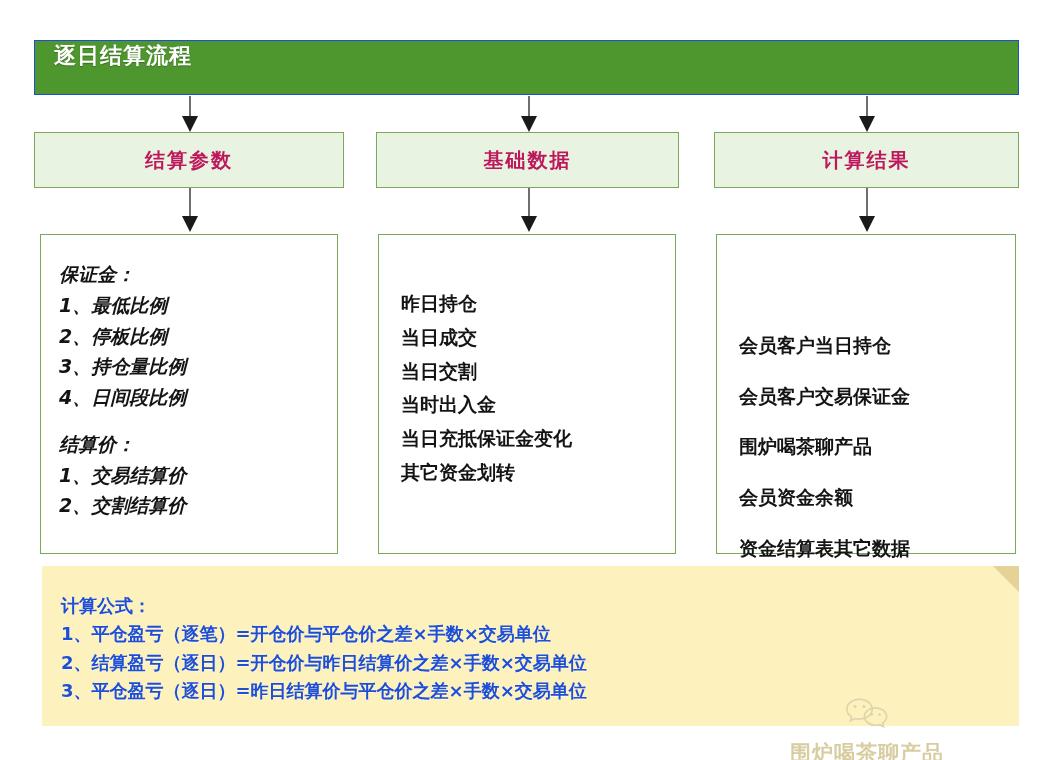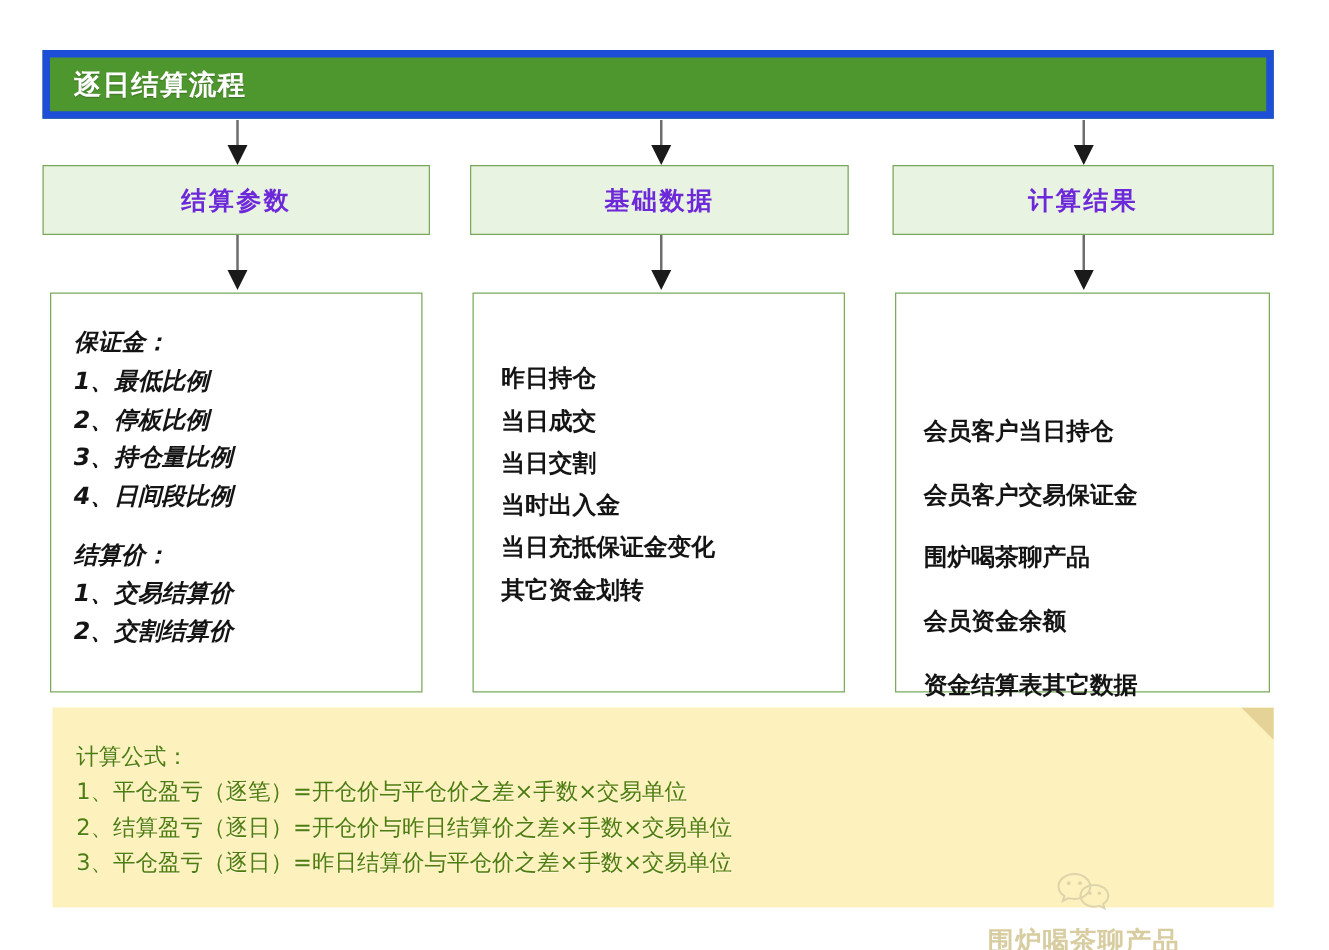--- a/index.html
+++ b/index.html
@@ -21,24 +21,24 @@
   }
 
   
   .title-bar {
     position: absolute;
     left: 34px;
     top: 40px;
     width: 985px;
     height: 55px;
     background: #4e962e;
-    border: 6px solid #1d4ed8;
+    border: 1px solid #1d4ed8;
     box-sizing: border-box;
     display: flex;
-    align-items: center;
+    align-items: flex-start;
   }
   .title-bar .title-text {
     color: #ffffff;
     font-size: 22px;
     font-weight: bold;
     letter-spacing: 1px;
     padding-left: 19px;
     text-shadow: 0 1px 1px rgba(0,0,0,0.25);
   }
 
@@ -71,21 +71,21 @@
     background: #e9f3e1;
     border: 1px solid #7aa95c;
     box-sizing: border-box;
     display: flex;
     align-items: center;
     justify-content: center;
   }
   .col-header .hdr-text {
     font-size: 20px;
     font-weight: bold;
-    color: #6d28d9;
+    color: #be185d;
     letter-spacing: 2px;
   }
 
   
   .col-body {
     position: absolute;
     background: #ffffff;
     border: 1px solid #7aa95c;
     box-sizing: border-box;
   }
@@ -127,22 +127,22 @@
     width: 0;
     height: 0;
     border-left: 26px solid transparent;
     border-top: 26px solid #e5d296;
   }
   .formula-inner {
     padding: 26px 0 0 19px;
   }
   .formula-line {
     font-size: 18px;
-    font-weight: normal;
-    color: #4d7c0f;
+    font-weight: bold;
+    color: #1d4ed8;
     line-height: 1.58;
     white-space: nowrap;
     text-shadow: 0 1px 0 rgba(255,255,255,0.45);
   }
 
   
   .watermark {
     position: absolute;
     left: 790px;
     top: 696px;

